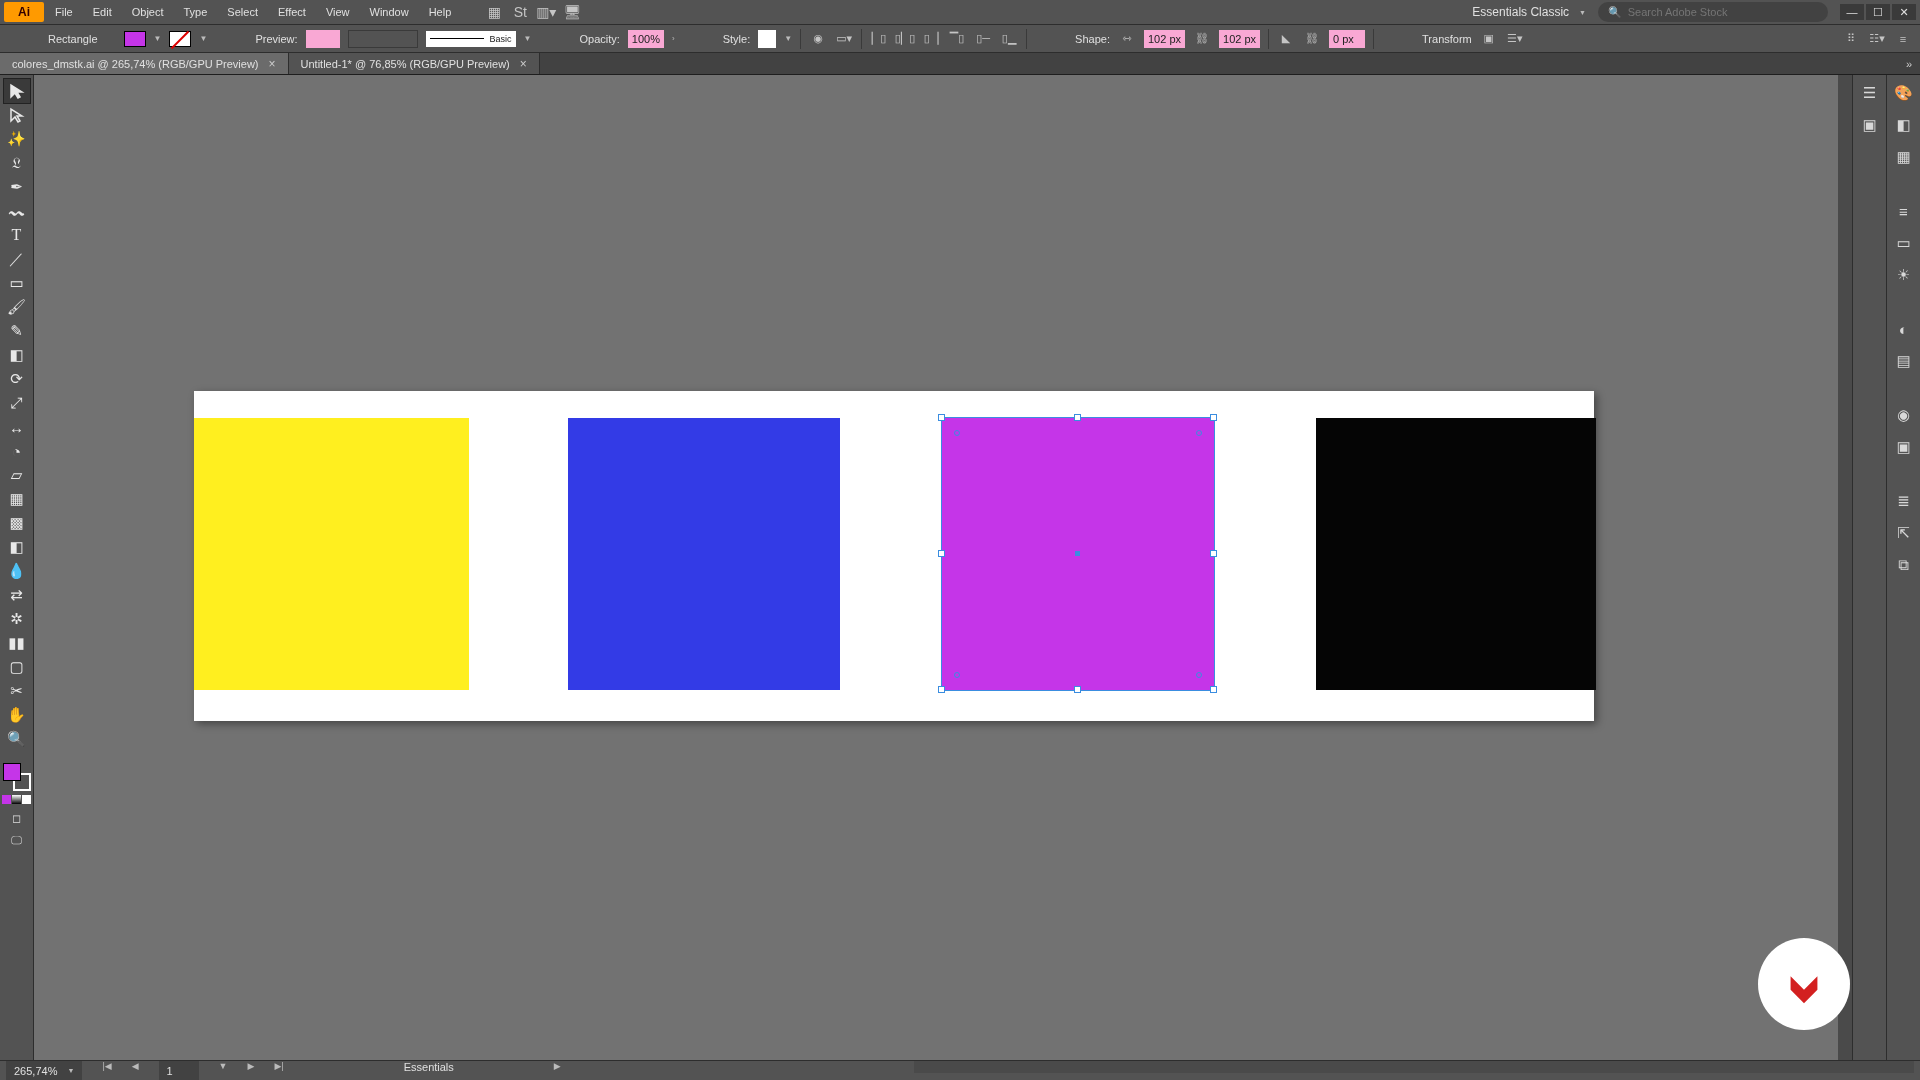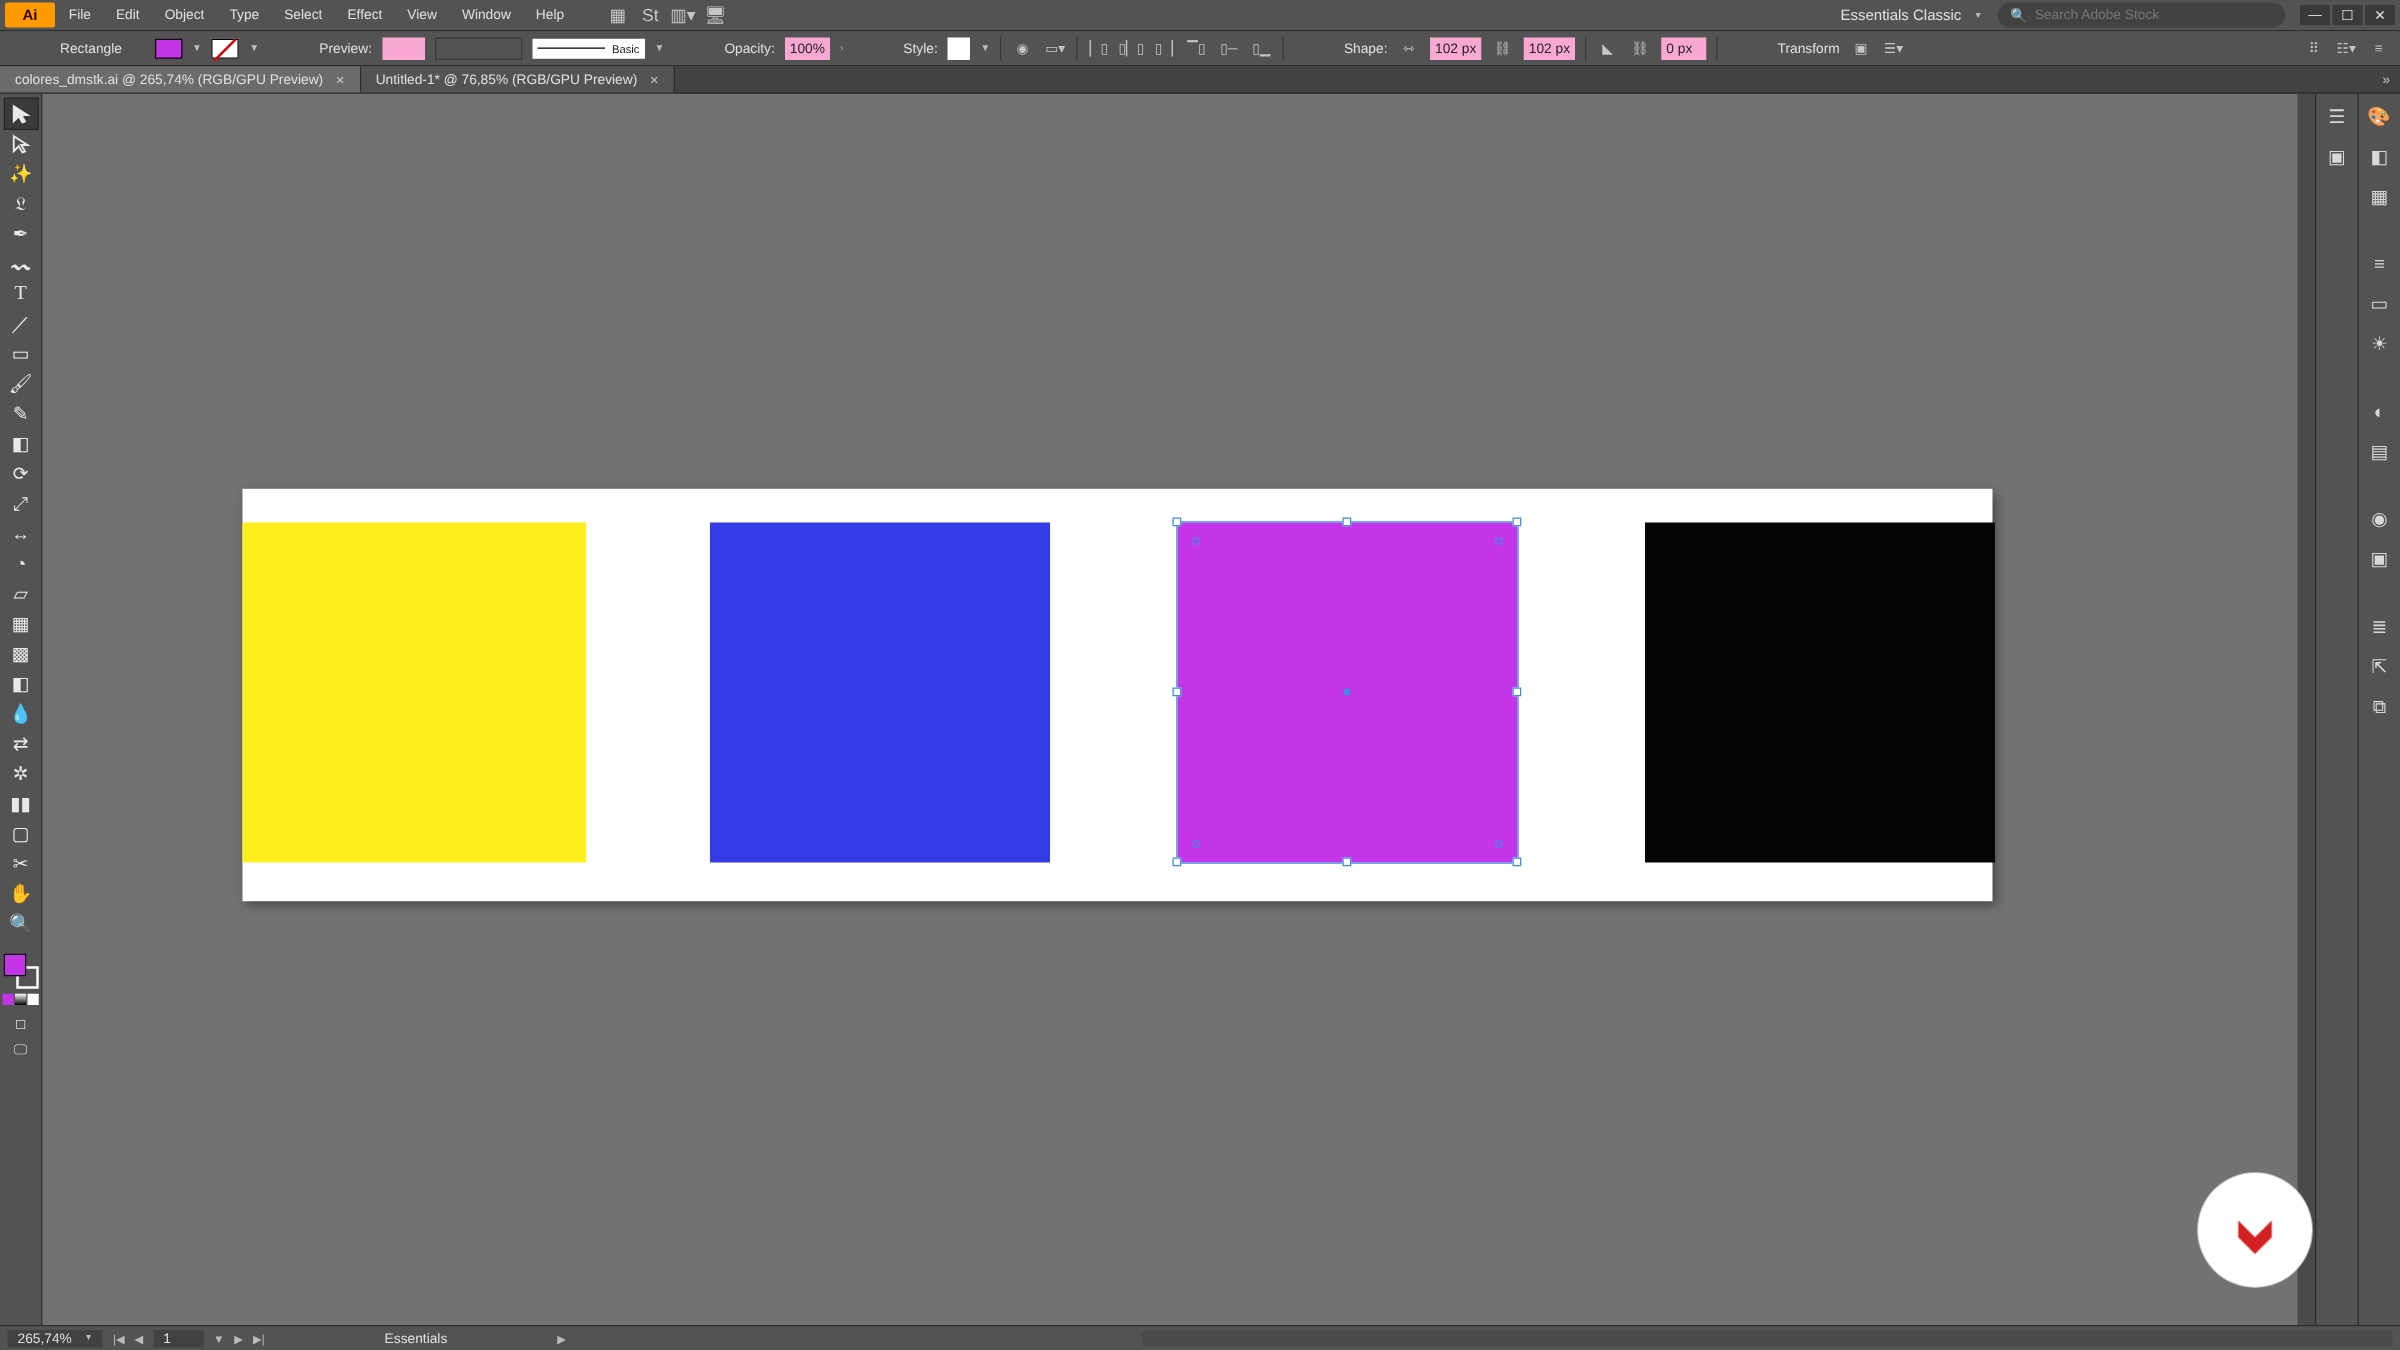--- a/index.html
+++ b/index.html
@@ -80,21 +80,21 @@
 
 .right-strips { display:flex;}
 .panel-strip { width:34px; background:#535353; border-left:1px solid #2d2d2d; display:flex; flex-direction:column; align-items:center; padding-top:6px; gap:8px;}
 .panel-icon { width:24px;height:24px; display:flex; align-items:center; justify-content:center; color:#d8d8d8; font-size:15px;}
 .panel-gap { height:14px;}
 
 
 .vscroll { position:absolute; right:0; top:0; bottom:0; width:14px; background:#4a4a4a;}
 
 
-.status-bar { height:20px; background:#535353; border-top:1px solid #2d2d2d; display:flex; align-items:center; padding:0 6px; font-size:11px; gap:8px;}
+.status-bar { height:20px; background:#535353; border-top:1px solid #2d2d2d; display:flex; padding:0 6px; font-size:11px; gap:20px;}
 .status-field { background:#424242; padding:1px 8px; display:flex; align-items:center; gap:6px;}
 .nav-tri { color:#bbb; font-size:9px;}
 .status-bar .hscroll { margin-left:auto; height:12px; flex:1; background:#4a4a4a; max-width:1000px;}
 
 
 .round-badge { position:fixed; right:70px; bottom:50px; width:92px; height:92px; border-radius:50%;
   background:#fff; display:flex; align-items:center; justify-content:center;}
 .round-badge svg { width:46px; height:46px;}
 
 .caret-d::after{content:"▼"; font-size:7px; color:#bbb; margin-left:4px;}

